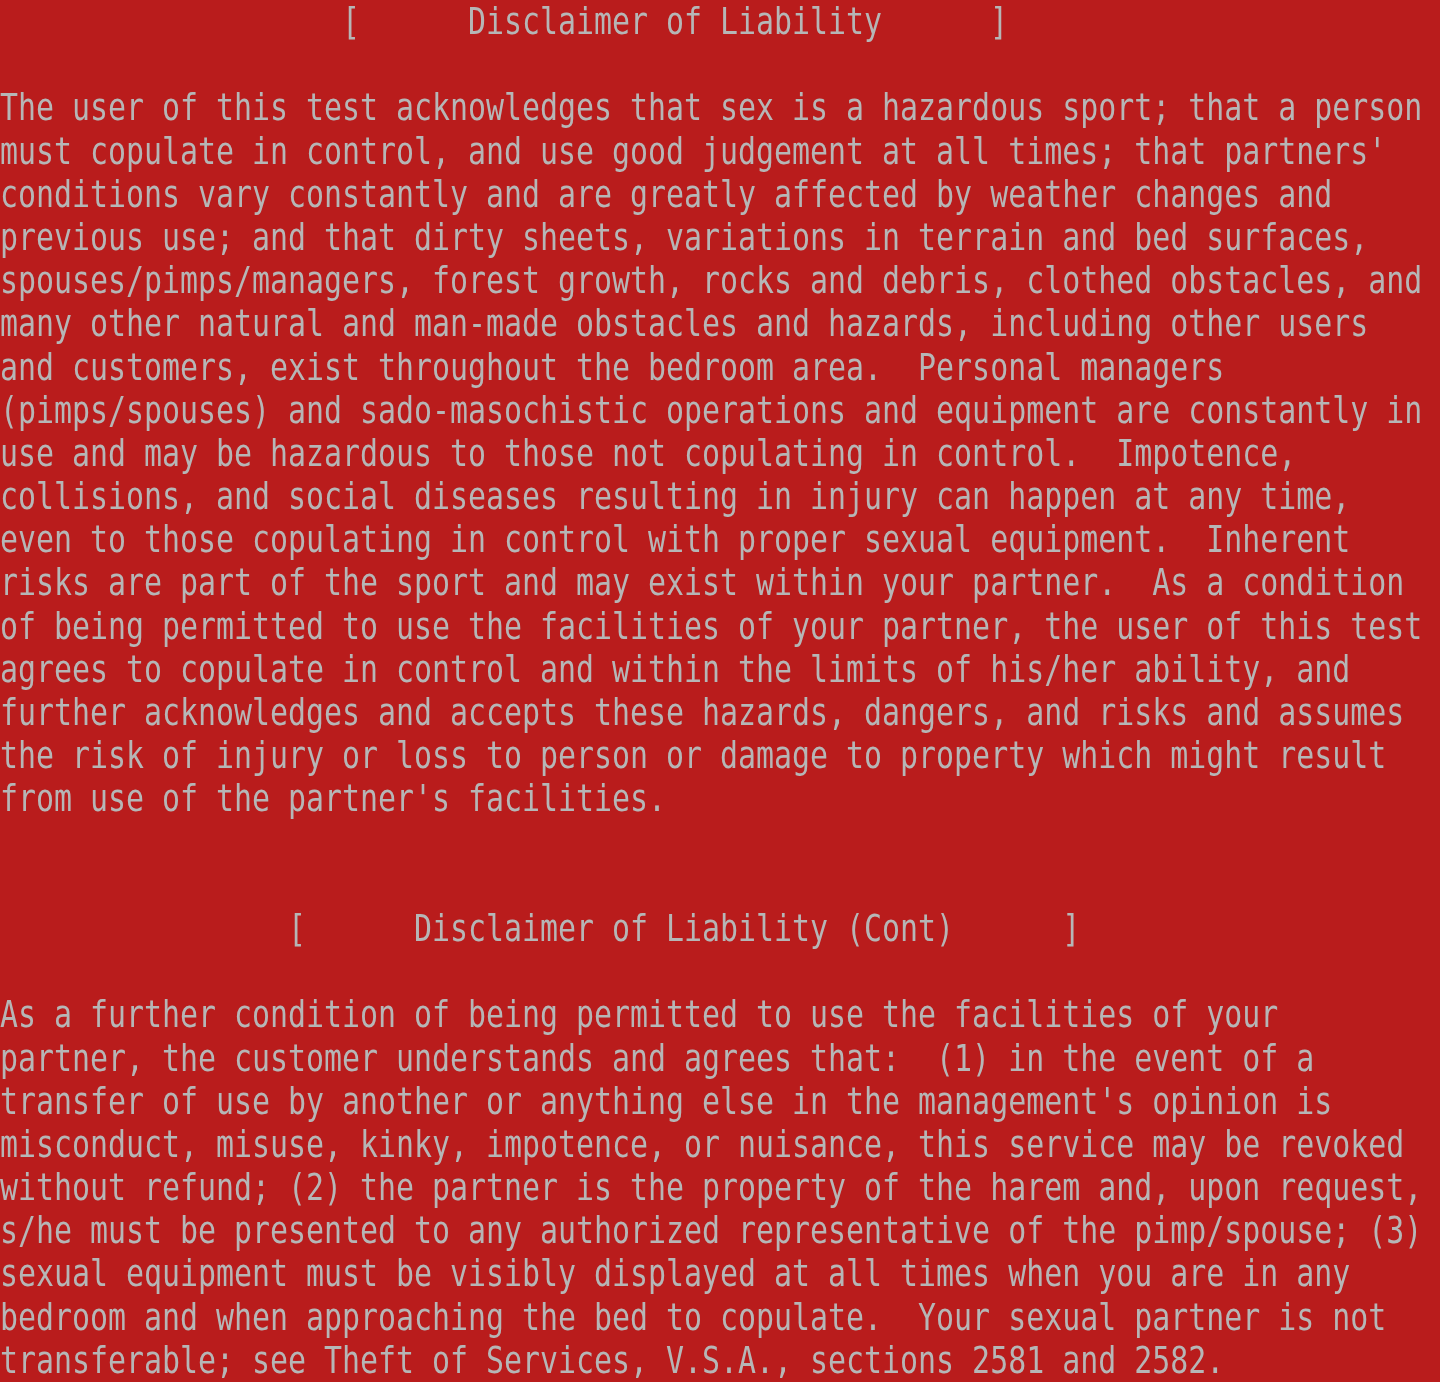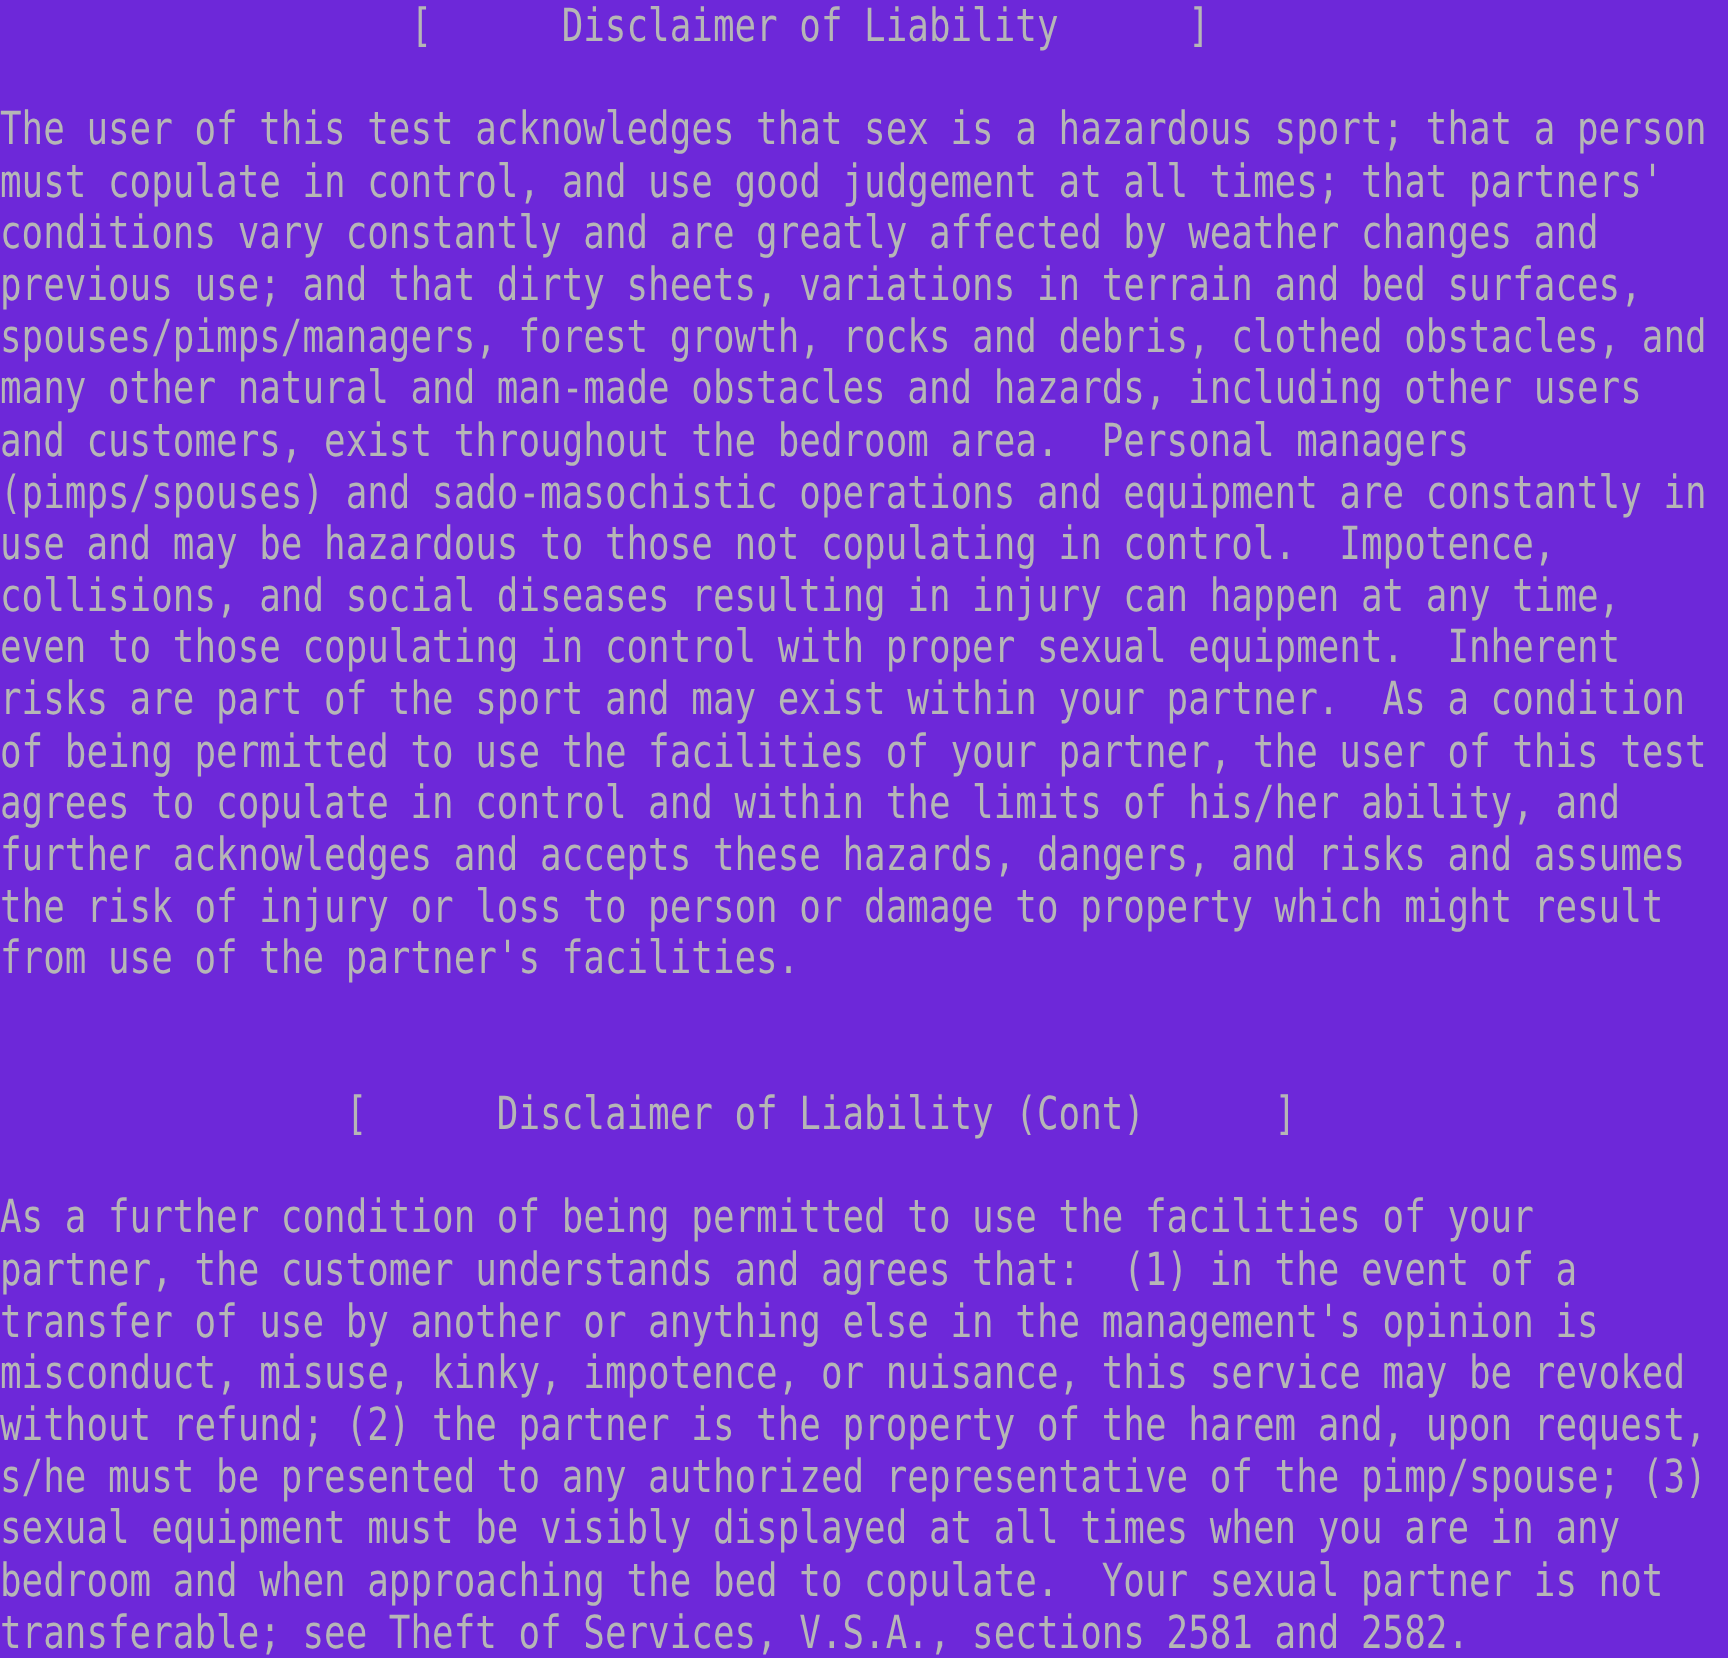--- a/index.html
+++ b/index.html
@@ -40,20 +40,20 @@
   
   .title-1 { top: 0;         padding-left: 19ch; }
   .body-1  { top: 86.375px; }
   .title-2 { top: 906.9375px; padding-left: 16ch; }
   .body-2  { top: 993.3125px; }
   .row { white-space: pre; }
 </style>
 </head>
 <body style="background: rgb(0, 0, 0);">
 
-<div class="screen" style="background: #6d28d9;">
+<div class="screen" style="background: #b91c1c;">
   <div class="grid" style="color: rgb(182, 182, 182); width: 1830px; transform: scaleX(0.786885);">
     <pre class="block title-1">[      Disclaimer of Liability      ]</pre>
     <pre class="block body-1"><div class="row">The user of this test acknowledges that sex is a hazardous sport; that a person</div><div class="row">must copulate in control, and use good judgement at all times; that partners'</div><div class="row">conditions vary constantly and are greatly affected by weather changes and</div><div class="row">previous use; and that dirty sheets, variations in terrain and bed surfaces,</div><div class="row">spouses/pimps/managers, forest growth, rocks and debris, clothed obstacles, and</div><div class="row">many other natural and man-made obstacles and hazards, including other users</div><div class="row">and customers, exist throughout the bedroom area.  Personal managers</div><div class="row">(pimps/spouses) and sado-masochistic operations and equipment are constantly in</div><div class="row">use and may be hazardous to those not copulating in control.  Impotence,</div><div class="row">collisions, and social diseases resulting in injury can happen at any time,</div><div class="row">even to those copulating in control with proper sexual equipment.  Inherent</div><div class="row">risks are part of the sport and may exist within your partner.  As a condition</div><div class="row">of being permitted to use the facilities of your partner, the user of this test</div><div class="row">agrees to copulate in control and within the limits of his/her ability, and</div><div class="row">further acknowledges and accepts these hazards, dangers, and risks and assumes</div><div class="row">the risk of injury or loss to person or damage to property which might result</div><div class="row">from use of the partner's facilities.</div></pre>
     <pre class="block title-2">[      Disclaimer of Liability (Cont)      ]</pre>
     <pre class="block body-2"><div class="row">As a further condition of being permitted to use the facilities of your</div><div class="row">partner, the customer understands and agrees that:  (1) in the event of a</div><div class="row">transfer of use by another or anything else in the management's opinion is</div><div class="row">misconduct, misuse, kinky, impotence, or nuisance, this service may be revoked</div><div class="row">without refund; (2) the partner is the property of the harem and, upon request,</div><div class="row">s/he must be presented to any authorized representative of the pimp/spouse; (3)</div><div class="row">sexual equipment must be visibly displayed at all times when you are in any</div><div class="row">bedroom and when approaching the bed to copulate.  Your sexual partner is not</div><div class="row">transferable; see Theft of Services, V.S.A., sections 2581 and 2582.</div></pre>
   </div>
 </div>
 
 </body></html>

